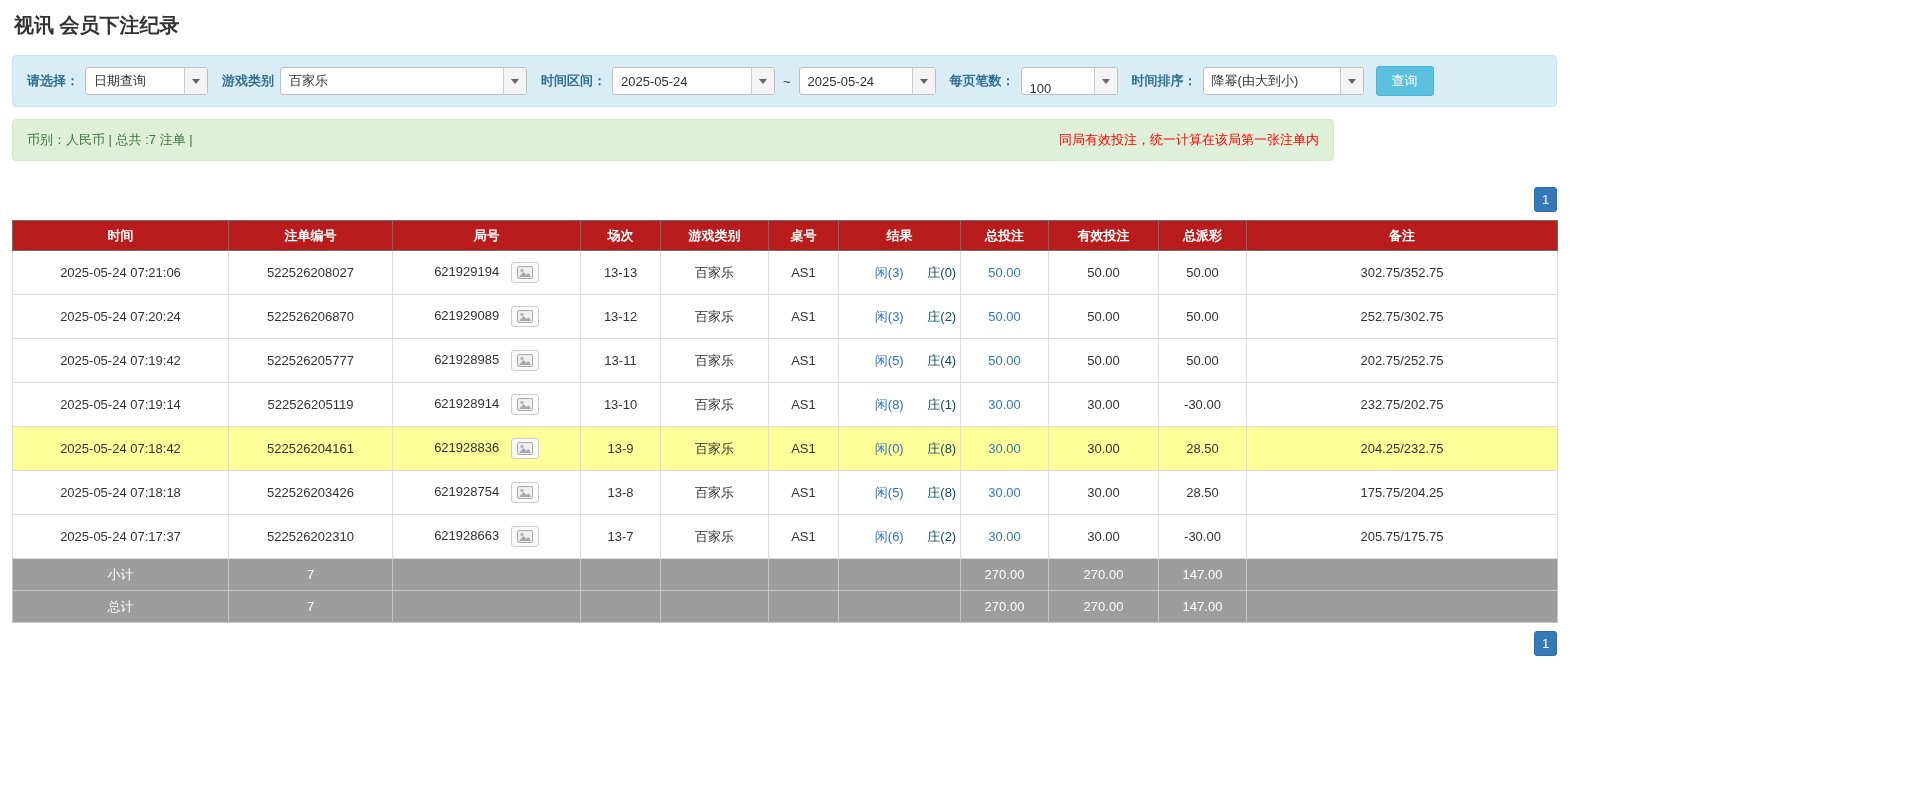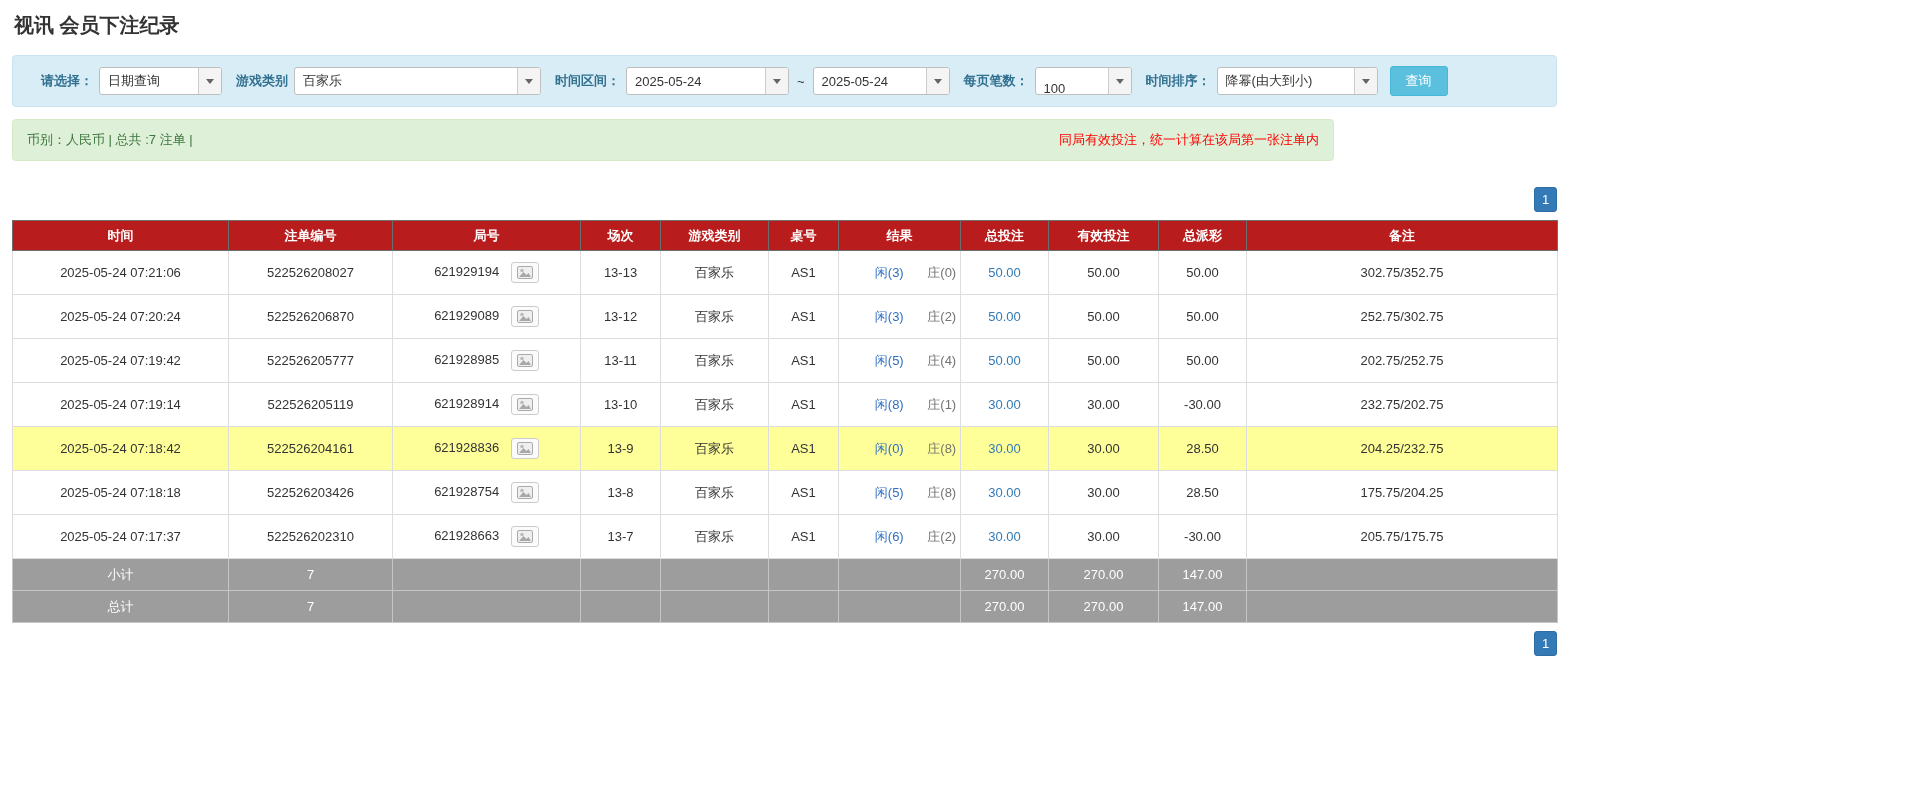--- a/index.html
+++ b/index.html
@@ -12,21 +12,21 @@
 
   .page-title { font-size: 20px; font-weight: 600; color: #333; margin: 4px 0 16px 2px; }
 
   
   .filter-bar {
     background: #d9edf7; border: 1px solid #c8e3f1; border-radius: 4px;
     width: 1545px; height: 52px; padding: 0 12px;
     display: flex; align-items: center; margin-bottom: 12px;
   }
   .flabel { color: #31708f; font-weight: bold; white-space: nowrap; margin-left: 14px; margin-right: 6px; }
-  .flabel.first { margin-left: 16px; }
+  .flabel.first { margin-left: 2px; }
   .combo {
     display: inline-flex; align-items: stretch; height: 28px;
     background: #fff; border: 1px solid #bfbfbf; border-radius: 3px; overflow: hidden;
   }
   .combo input {
     border: none; outline: none; background: transparent;
     padding: 0 8px; font-size: 13px; color: #333;
     font-family: Liberation Sans, sans-serif;
   }
   .combo-arrow {
@@ -80,21 +80,21 @@
     height: 44px; background: #fff; text-align: center;
     border: 1px solid #ddd; font-size: 13px; color: #333;
     overflow: hidden; white-space: nowrap;
   }
   tr.row-highlight td { background: #ffff99; }
   .records tfoot td {
     background: #9d9d9d; color: #fff; height: 32px;
     border: 1px solid #c6c6c6; font-size: 13px;
   }
   .res-player { color: #2f6fc2; padding-left: 32px; }
-  .res-banker { color: #737373; margin-left: 20px; }
+  .res-banker { color: #0c4a6e; margin-left: 20px; }
   .bet-link { color: #337ab7; text-decoration: none; cursor: pointer; }
   .neg { color: #f00000; }
   .media-btn {
     display: inline-flex; align-items: center; justify-content: center;
     border: 1px solid #ccc; border-radius: 3px; background: #fbfbfb;
     padding: 3px 5px; margin-left: 8px; vertical-align: middle; cursor: pointer;
   }
 </style>
 </head>
 <body>

